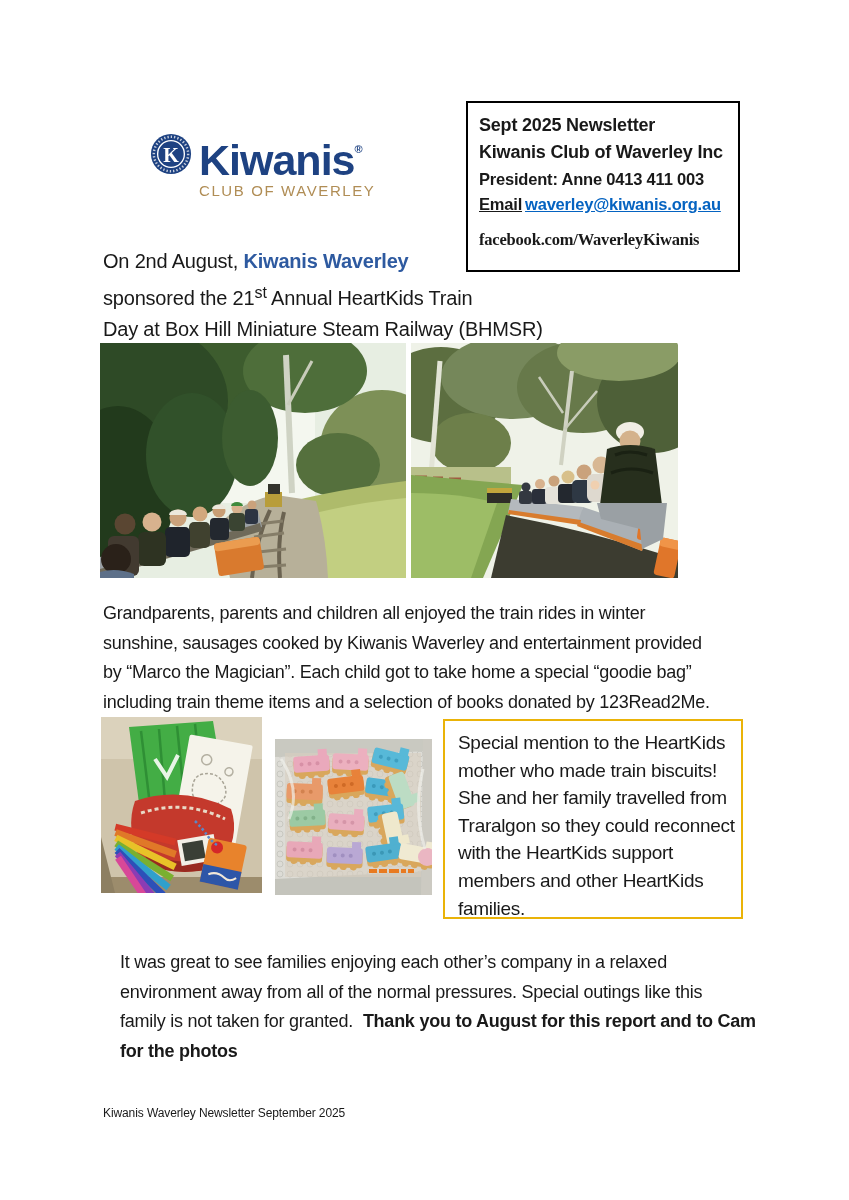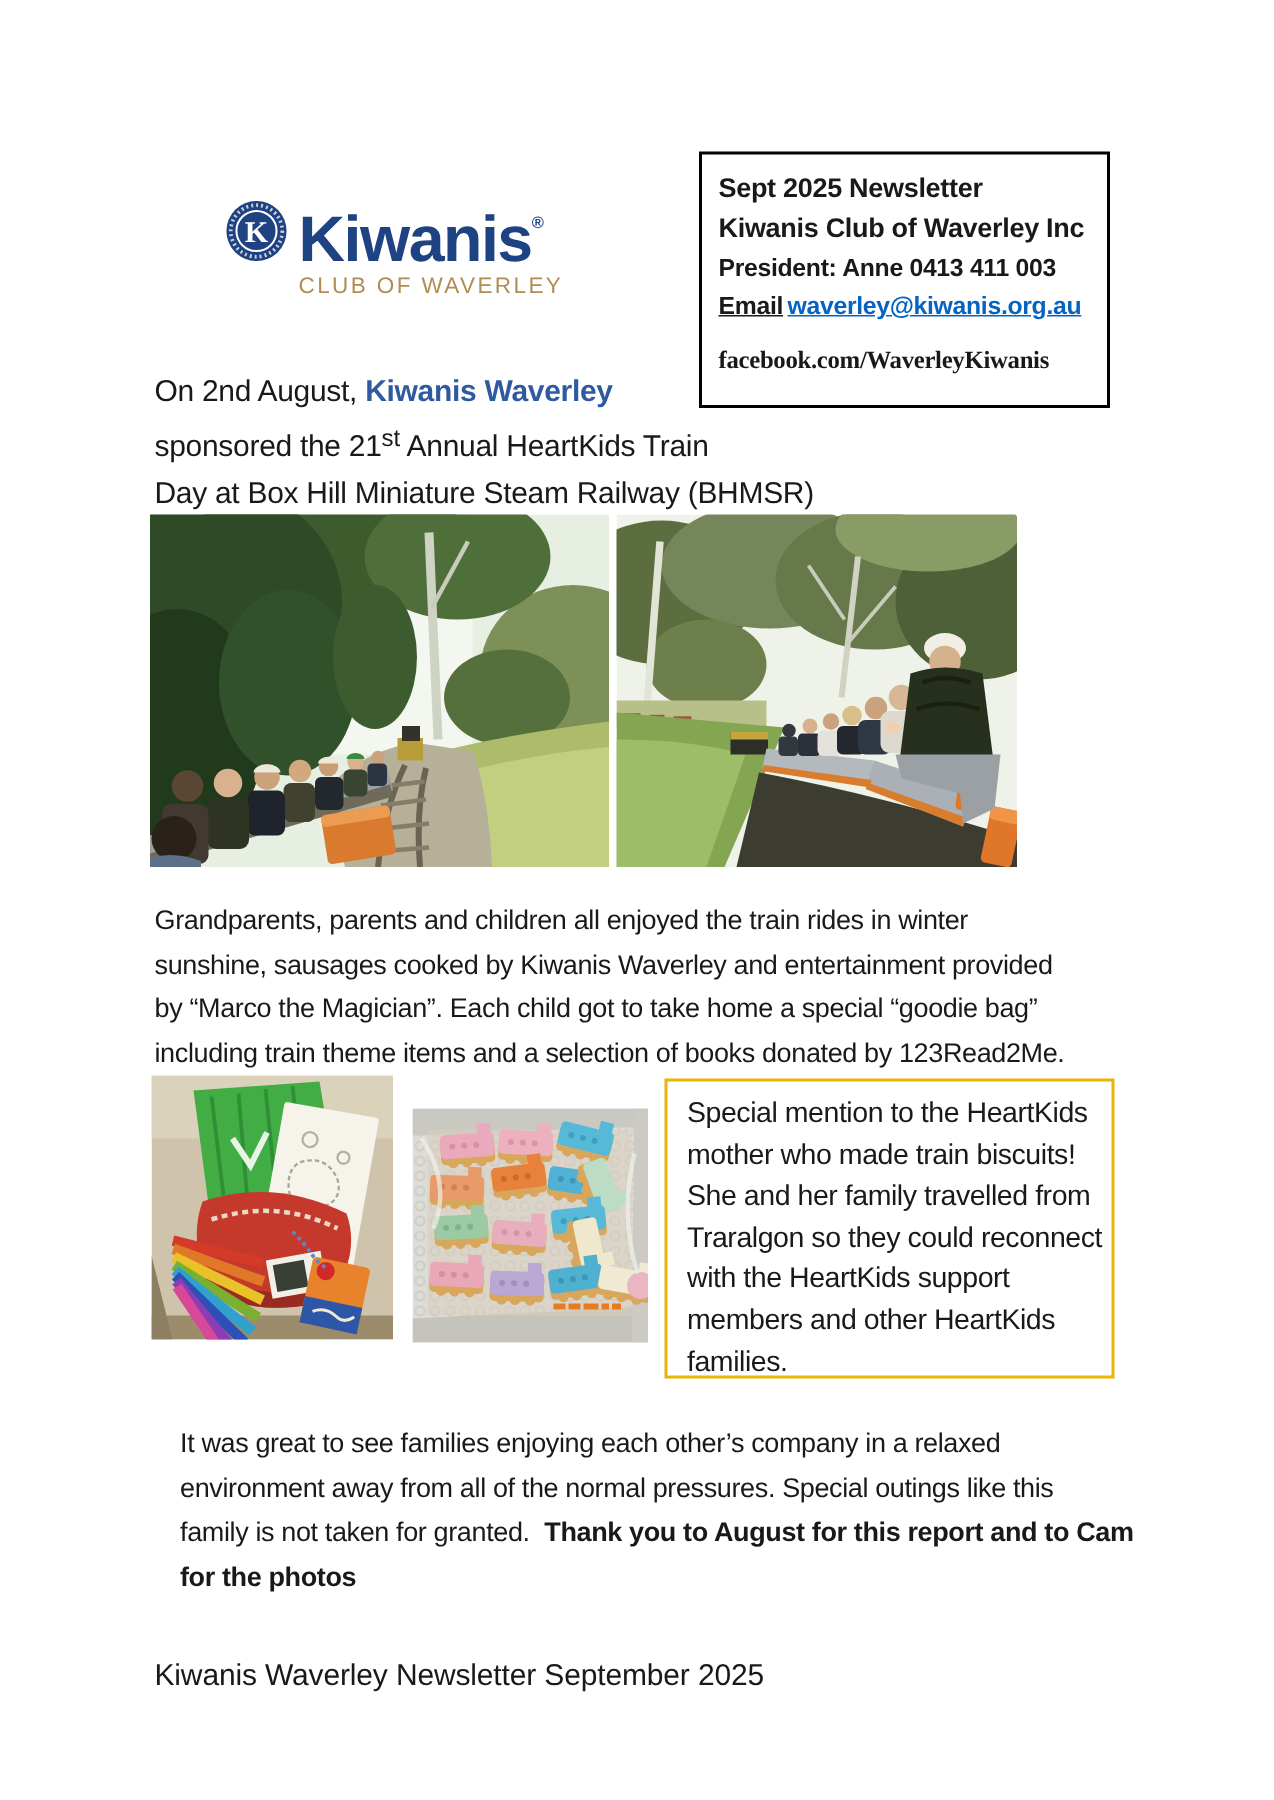--- a/index.html
+++ b/index.html
@@ -49,21 +49,21 @@
   }
   .sline{white-space:pre;}
   
   .photo{position:absolute; display:block;}
   .photo svg{display:block; width:100%; height:100%;}
   .photo1{left:100px; top:343px; width:306px; height:235px;}
   .photo2{left:411px; top:343px; width:267px; height:235px;}
   .photo3{left:101px; top:717px; width:161px; height:176px;}
   .photo4{left:275px; top:739px; width:157px; height:156px;}
   
-  .footer{position:absolute; left:103px; top:1106px; font-size:20px; letter-spacing:-0.1px;}
+  .footer{position:absolute; left:103px; top:1106px; font-size:12px; letter-spacing:-0.1px;}
 </style>
 </head>
 <body>
 
 <div class="page">
 
   <div class="logo">
     <svg class="seal" viewBox="0 0 44 44">
       <circle cx="22" cy="22" r="21" fill="#1e4282"></circle>
       <circle cx="22" cy="22" r="18" fill="none" stroke="#c8cfdd" stroke-width="2.6" stroke-dasharray="1.4,2.1"></circle>

